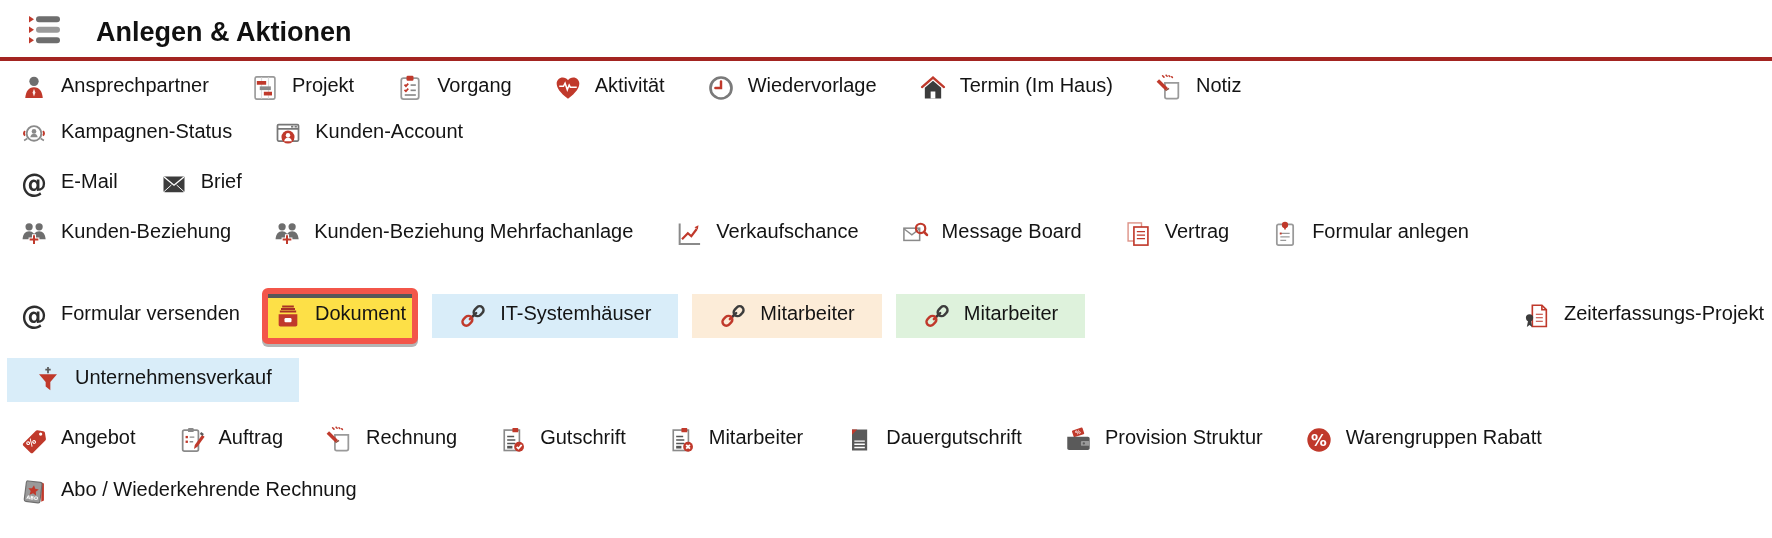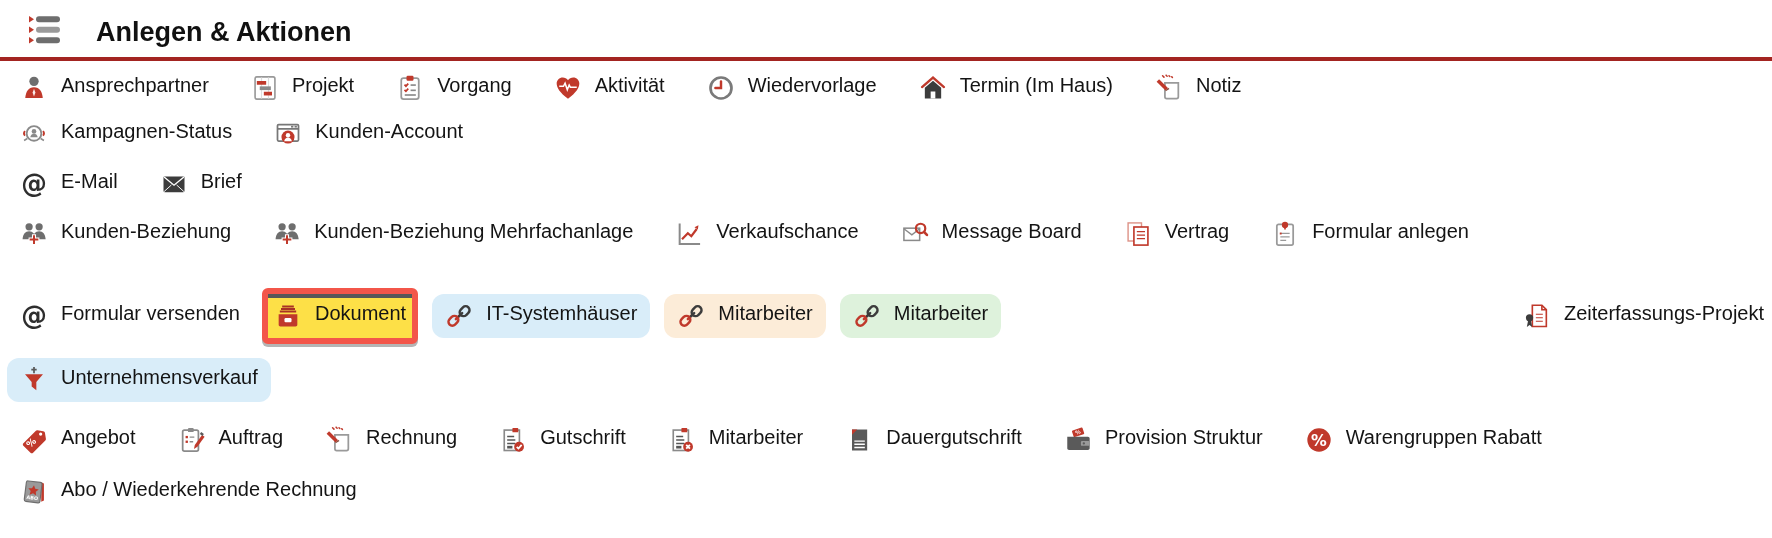--- a/index.html
+++ b/index.html
@@ -8,21 +8,21 @@
   .hdr{display:flex;align-items:flex-end;gap:30px;padding:14px 0 0 28px}
   .hdr h1{font-size:27px;margin:0;font-weight:bold;color:#111}
   .rule{height:4px;background:#a32421;margin-top:9px}
   .row{display:flex;align-items:center;gap:42px;padding-left:20px}
   .row.tight{gap:14px}
   .r1{margin-top:13px}.r2{margin-top:18px}.r3{margin-top:22px}.r4{margin-top:22px}
   .r5{margin-top:40px}.r6{margin-top:14px}.r7{margin-top:24px}.r8{margin-top:24px}
   .item{display:flex;gap:13px;white-space:nowrap;cursor:pointer}
   .item .lbl{font-size:20px}
   .ic{width:28px;height:28px;flex:0 0 auto}
-  .boxed{padding:8px 13px;border-radius:12px}
+  .boxed{padding:8px 27px;border-radius:0}
   .row .boxed:first-child{margin-left:-13px}
   .hl-blue{background:#d9edf9}
   .hl-green{background:#def2dc}
   .hl-orange{background:#fcecd8}
   .sel{border:6px solid #f3564a;background:#fde047;padding:8px 6px;border-radius:6px;
        box-shadow:inset 0 4px 0 #585858, 0 3px 0 rgba(120,120,120,.55)}
   .ml-auto{margin-left:auto;margin-right:8px}
 </style>
 </head>
 <body>

